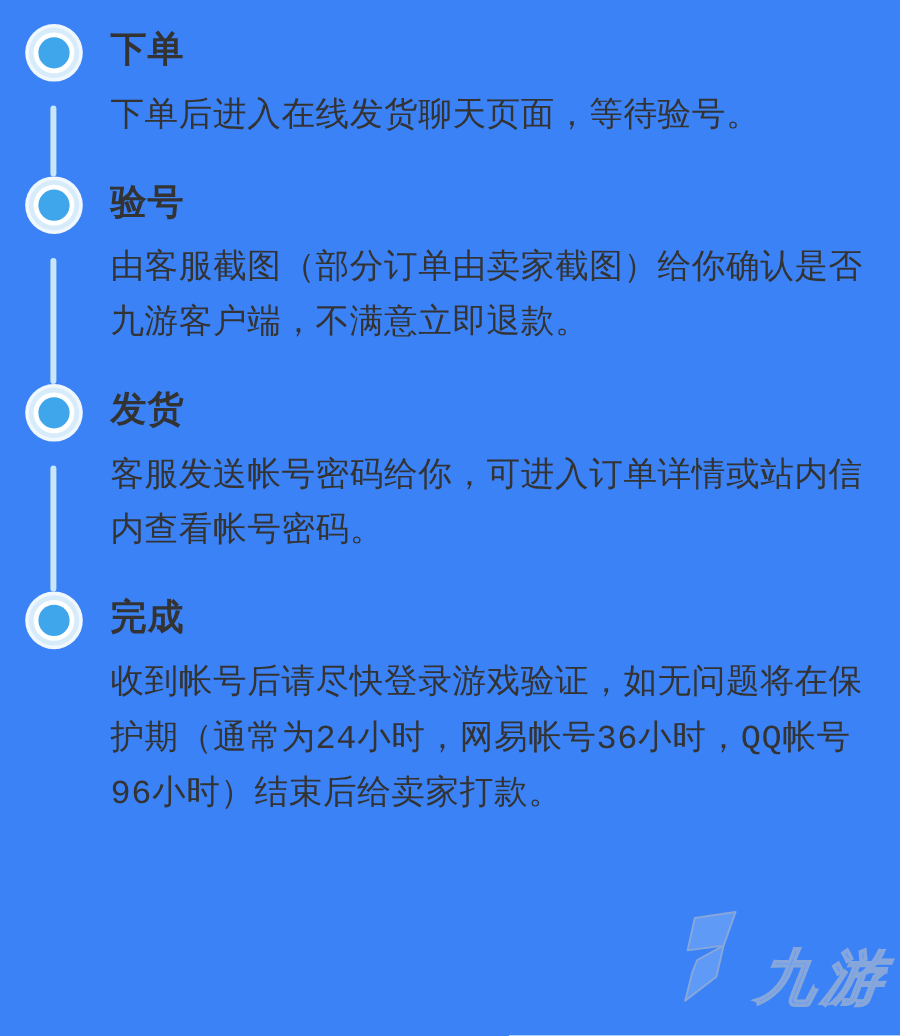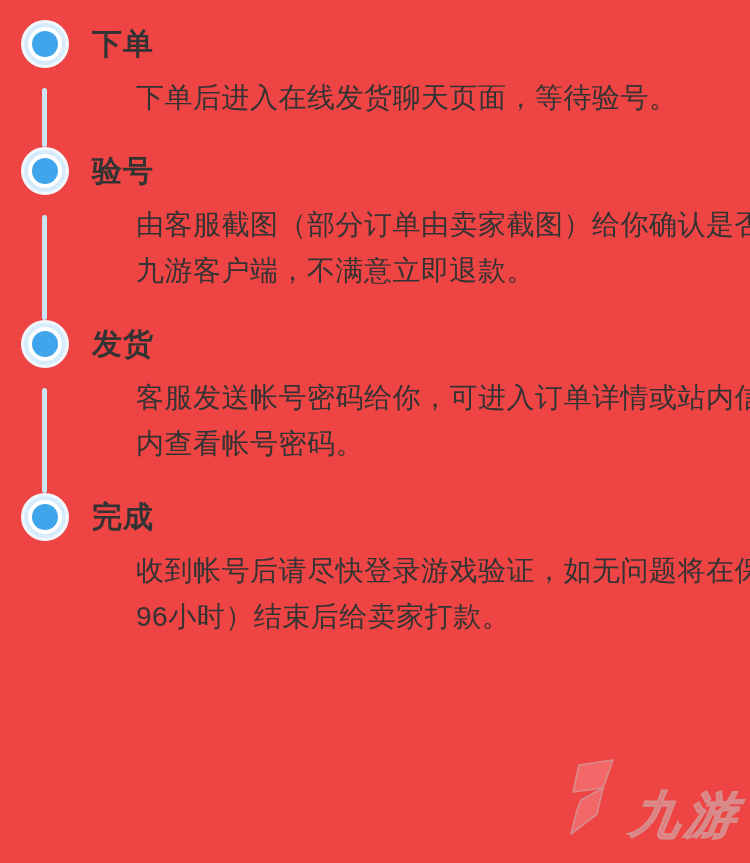--- a/index.html
+++ b/index.html
@@ -4,23 +4,23 @@
 <style>
   html, body {
     margin: 0;
     padding: 0;
     background: #ffffff;
   }
   .page {
     position: relative;
     width: 750px;
     height: 863px;
-    background: #ef4444;
+    background: #3b82f6;
     overflow: hidden;
-    font-family: Liberation Sans, sans-serif;
+    font-family: Liberation Mono, monospace;
     box-sizing: border-box;
     padding-top: 24px;
   }
   .step {
     position: relative;
     padding-left: 92px;
     margin-bottom: 30px;
   }
   .step:last-child { margin-bottom: 0; }
 
@@ -51,21 +51,20 @@
   .step-title {
     margin: 0;
     font-size: 30px;
     font-weight: 700;
     line-height: 40px;
     color: #333333;
     letter-spacing: 1px;
   }
   .step-desc {
     margin-top: 11px;
-    margin-left: 44px;
   }
   .desc-line {
     font-size: 28px;
     line-height: 46px;
     color: #333333;
     white-space: nowrap;
     letter-spacing: 0.5px;
   }
 
   
@@ -128,20 +127,21 @@
       <div class="desc-line">客服发送帐号密码给你，可进入订单详情或站内信</div>
       <div class="desc-line">内查看帐号密码。</div>
     </div>
   </section>
 
   <section class="step">
     <span class="dot"></span>
     <h2 class="step-title">完成</h2>
     <div class="step-desc">
       <div class="desc-line">收到帐号后请尽快登录游戏验证，如无问题将在保</div>
+      <div class="desc-line">护期（通常为24小时，网易帐号36小时，QQ帐号</div>
       <div class="desc-line">96小时）结束后给卖家打款。</div>
     </div>
   </section>
 
   <div class="watermark">
     <svg class="wm-nine-icon" viewBox="0 0 64 84" fill="rgba(255,255,255,0.35)" stroke="#c6c6c6" stroke-width="1.6" stroke-linejoin="round">
       <path d="M50 4 L16 9 L10 36 L40 32 L50 4 Z"></path>
       <path d="M40 32 L34 58 L8 78 L14 54 L18 44 Z"></path>
     </svg>
     <span class="wm-text">九游</span>

